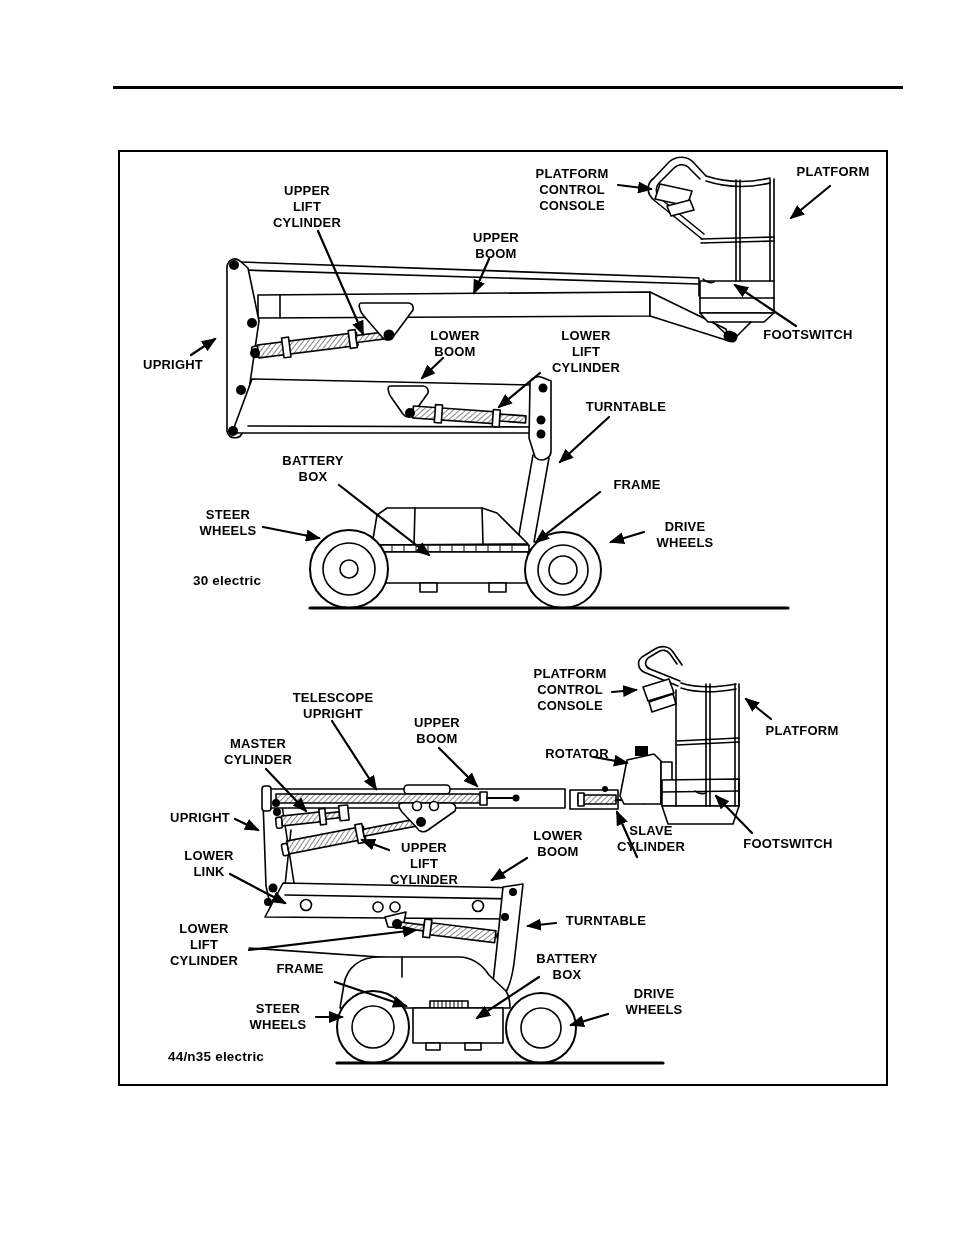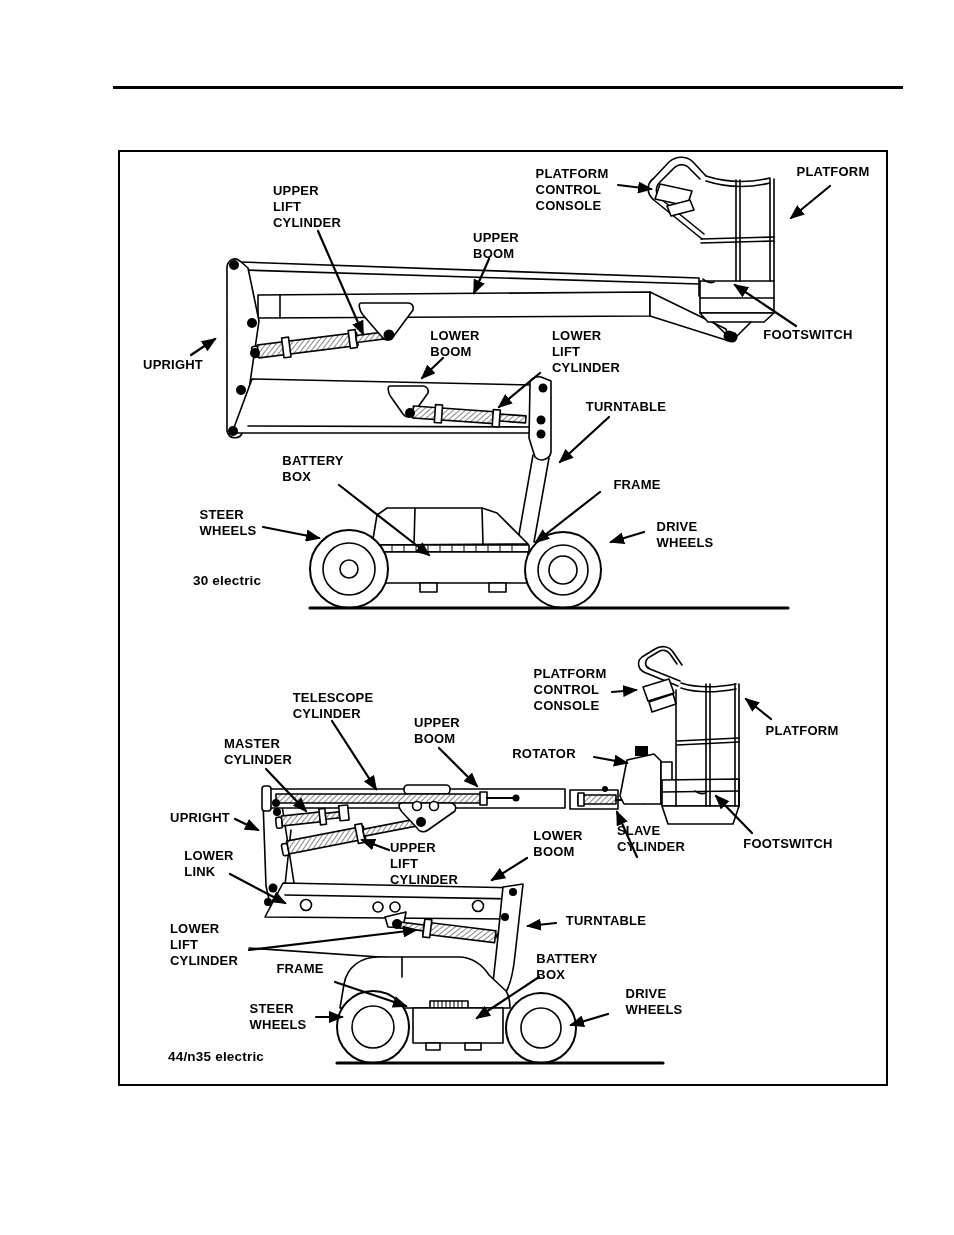--- a/index.html
+++ b/index.html
@@ -1,21 +1,21 @@
 <!DOCTYPE html>
 <html><head>
 <meta charset="utf-8">
 <style>
   html,body{margin:0;padding:0;background:#fff;}
   .page{position:relative;width:954px;height:1235px;background:#ffffff;overflow:hidden;
         font-family:"Liberation Sans",sans-serif;}
   .top-rule{position:absolute;left:113px;top:86px;width:790px;height:3px;background:#000;}
   .figure-box{position:absolute;left:118px;top:150px;width:766px;height:932px;border:2px solid #000;background:#fff;}
   .art{position:absolute;left:0;top:0;width:954px;height:1235px;}
-  .lbl{position:absolute;transform:translateX(-50%);white-space:pre-line;
+  .lbl{position:absolute;transform:translateX(-50%);white-space:pre-line;text-align:center;
        color:#000;font-weight:bold;font-size:13px;line-height:16px;letter-spacing:.2px;}
   .lbl.cap{transform:none;text-align:left;font-size:13.5px;}
 </style>
 </head>
 <body>
 
 <div class="page">
   <div class="top-rule"></div>
   <div class="figure-box"></div>
 
@@ -263,26 +263,26 @@
   <div class="lbl" style="left:313px;top:453px">BATTERY
 BOX</div>
   <div class="lbl" style="left:637px;top:477px">FRAME</div>
   <div class="lbl" style="left:228px;top:507px">STEER
 WHEELS</div>
   <div class="lbl" style="left:685px;top:519px">DRIVE
 WHEELS</div>
   <div class="lbl cap" style="left:193px;top:573px">30 electric</div>
 
   <div class="lbl" style="left:333px;top:690px">TELESCOPE
-CYLINDER</div>
+UPRIGHT</div>
   <div class="lbl" style="left:258px;top:736px">MASTER
 CYLINDER</div>
   <div class="lbl" style="left:437px;top:715px">UPPER
 BOOM</div>
-  <div class="lbl" style="left:544px;top:746px">ROTATOR</div>
+  <div class="lbl" style="left:577px;top:746px">ROTATOR</div>
   <div class="lbl" style="left:570px;top:666px">PLATFORM
 CONTROL
 CONSOLE</div>
   <div class="lbl" style="left:802px;top:723px">PLATFORM</div>
   <div class="lbl" style="left:200px;top:810px">UPRIGHT</div>
   <div class="lbl" style="left:209px;top:848px">LOWER
 LINK</div>
   <div class="lbl" style="left:424px;top:840px">UPPER
 LIFT
 CYLINDER</div>

